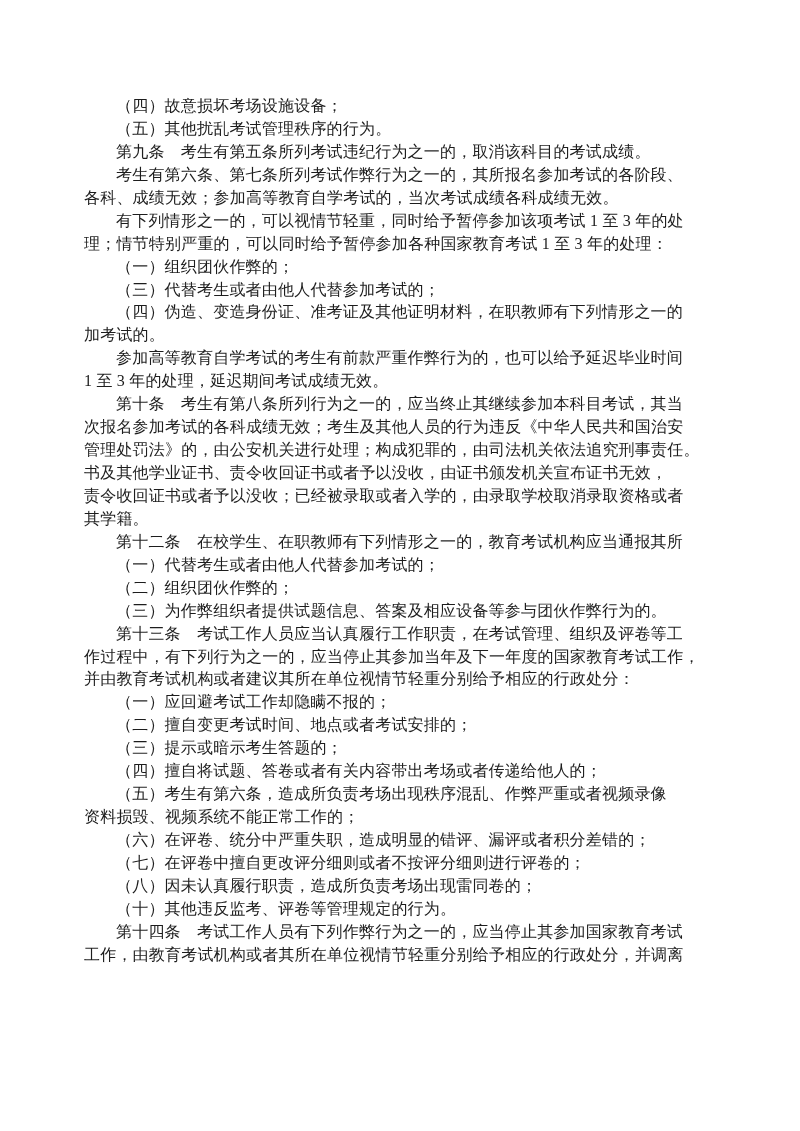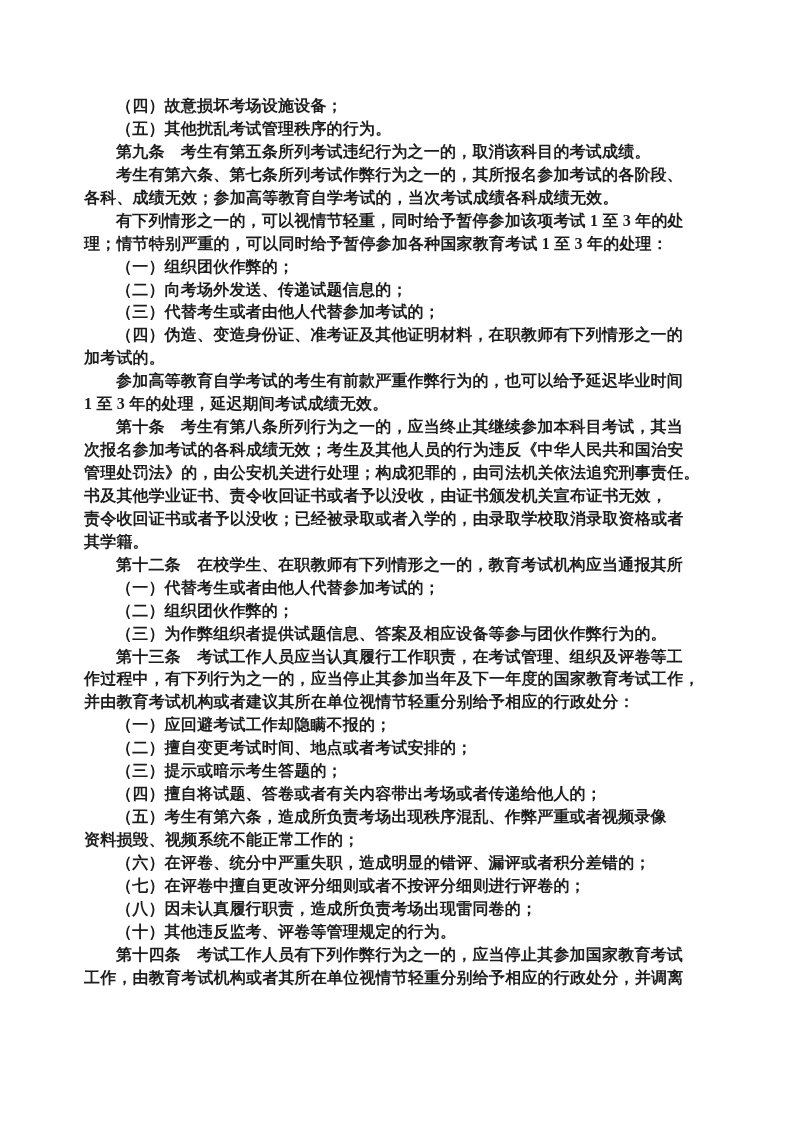--- a/index.html
+++ b/index.html
@@ -25,40 +25,38 @@
     top: 95px;
     width: 660px;
     color: #1d1d1d;
     font-size: 16px;
     line-height: 22.95px;
     letter-spacing: 0.2px;
   }
   .line {
     white-space: nowrap;
     height: 22.95px;
-    font-weight: bold;
   }
   .line.indent {
     text-indent: 2em;
   }
 </style>
 </head>
 <body>
 
 <div class="page">
   <div class="text-block" id="doc-lines" style="color: rgb(29, 29, 29);">
       <div class="line indent">（四）故意损坏考场设施设备；</div>
       <div class="line indent">（五）其他扰乱考试管理秩序的行为。</div>
       <div class="line indent">第九条　考生有第五条所列考试违纪行为之一的，取消该科目的考试成绩。</div>
       <div class="line indent">考生有第六条、第七条所列考试作弊行为之一的，其所报名参加考试的各阶段、</div>
       <div class="line">各科、成绩无效；参加高等教育自学考试的，当次考试成绩各科成绩无效。</div>
       <div class="line indent">有下列情形之一的，可以视情节轻重，同时给予暂停参加该项考试 1 至 3 年的处</div>
       <div class="line">理；情节特别严重的，可以同时给予暂停参加各种国家教育考试 1 至 3 年的处理：</div>
       <div class="line indent">（一）组织团伙作弊的；</div>
-      <div class="line indent">（二）向考场外发送、传递试题信息的；</div>
       <div class="line indent">（三）代替考生或者由他人代替参加考试的；</div>
       <div class="line indent">（四）伪造、变造身份证、准考证及其他证明材料，在职教师有下列情形之一的</div>
       <div class="line">加考试的。</div>
       <div class="line indent">参加高等教育自学考试的考生有前款严重作弊行为的，也可以给予延迟毕业时间</div>
       <div class="line">1 至 3 年的处理，延迟期间考试成绩无效。</div>
       <div class="line indent">第十条　考生有第八条所列行为之一的，应当终止其继续参加本科目考试，其当</div>
       <div class="line">次报名参加考试的各科成绩无效；考生及其他人员的行为违反《中华人民共和国治安</div>
       <div class="line">管理处罚法》的，由公安机关进行处理；构成犯罪的，由司法机关依法追究刑事责任。</div>
       <div class="line">书及其他学业证书、责令收回证书或者予以没收，由证书颁发机关宣布证书无效，</div>
       <div class="line">责令收回证书或者予以没收；已经被录取或者入学的，由录取学校取消录取资格或者</div>

